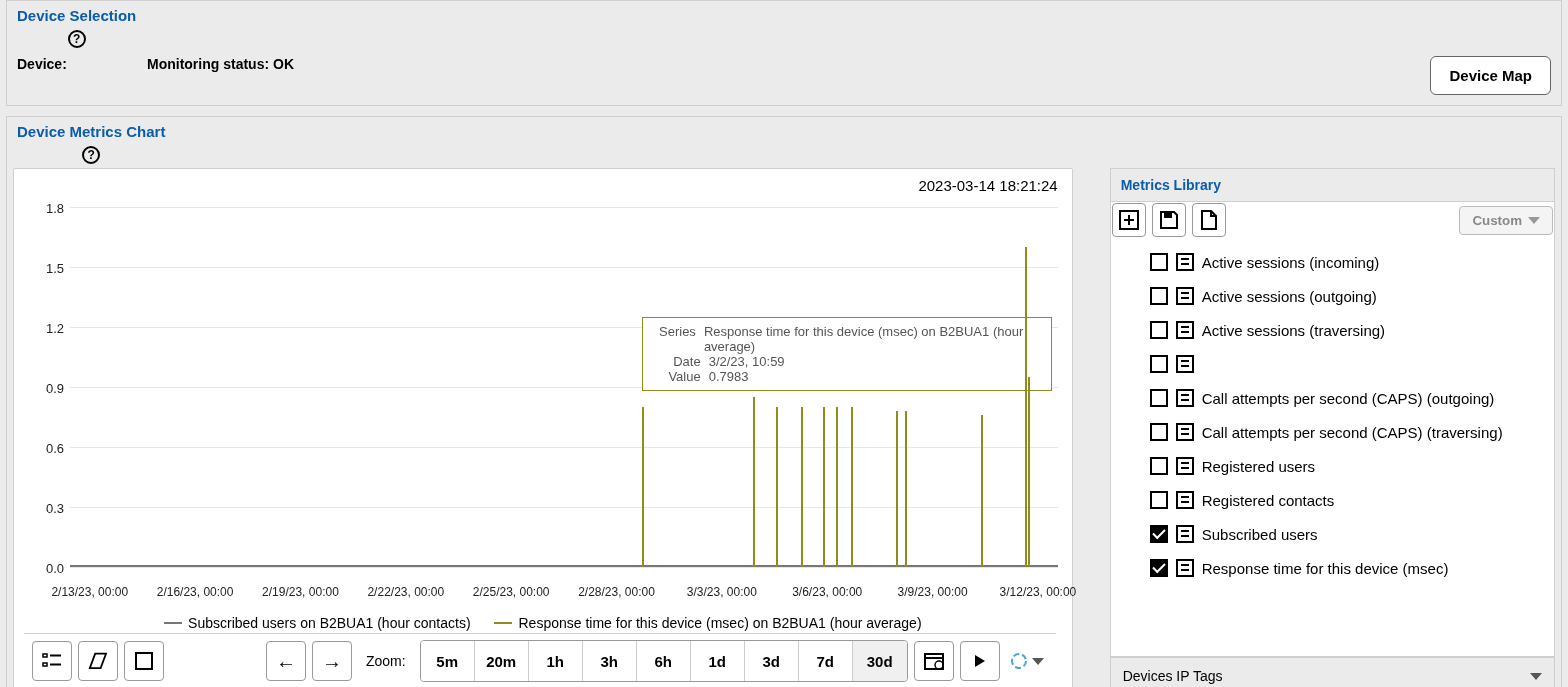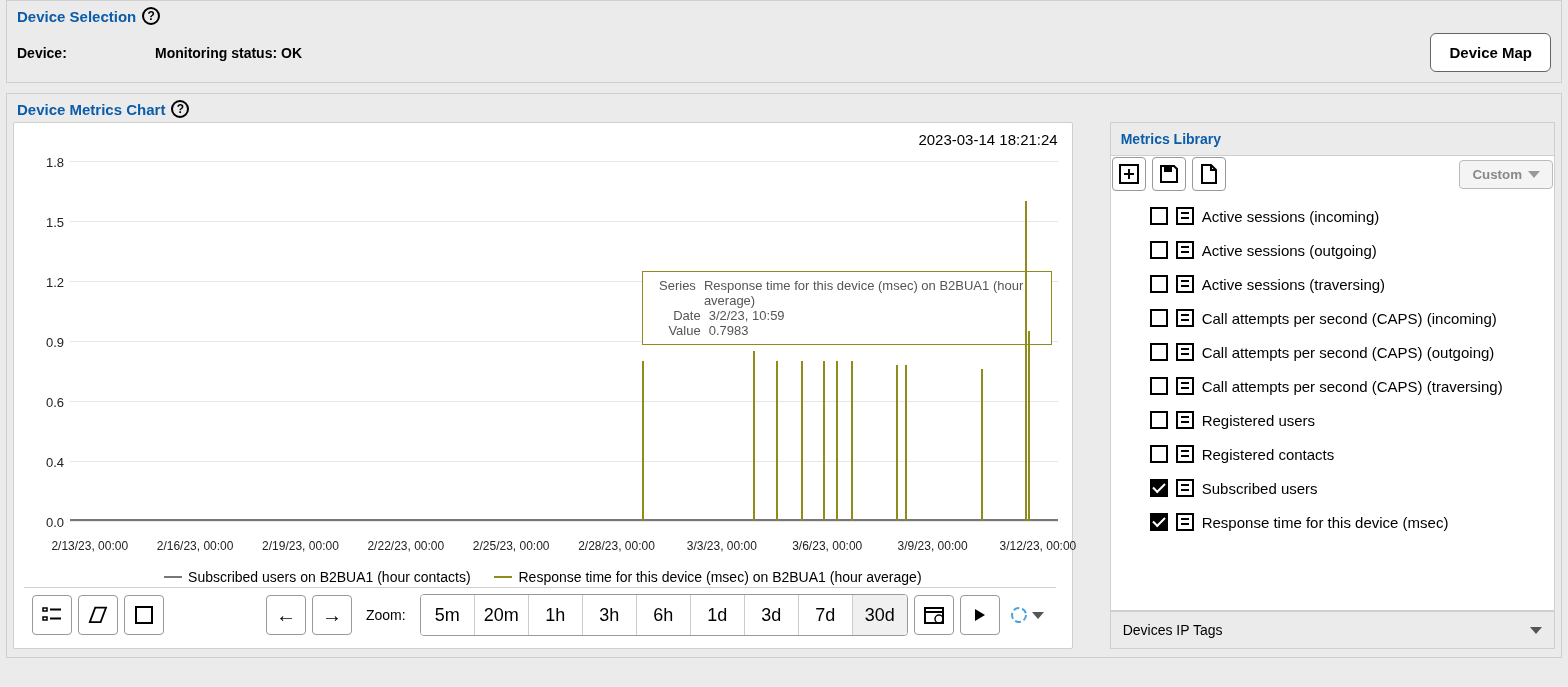--- a/index.html
+++ b/index.html
@@ -1,22 +1,22 @@
 <!DOCTYPE html>
 <html><head>
 <meta charset="utf-8">
 <style>
   * { box-sizing: border-box; margin: 0; padding: 0; }
   body { font-family: Arial, Helvetica, sans-serif; font-size: 14px; background: #ebebeb; color: #000; }
   .panel { border: 1px solid #cfcfcf; margin: 0 6px 10px 6px; background: #ebebeb; }
-  .section-title { color: #0b5ca9; font-weight: bold; font-size: 15px; display: inline-flex; align-items: center; gap: 6px; padding: 6px 10px 4px; }
+  .section-title { color: #0b5ca9; font-weight: bold; font-size: 15px; display: inline-flex; align-items: center; gap: 6px; padding: 6px 10px 4px; flex-direction: column; }
   .help-icon { width: 18px; height: 18px; border: 2px solid #000; border-radius: 50%; display: inline-flex; align-items: center; justify-content: center; font-size: 12px; font-weight: bold; color: #000; cursor: pointer; }
 
   
-  .dev-row { display: flex; align-items: center; gap: 22px; padding: 4px 10px 10px; }
+  .dev-row { display: flex; align-items: flex-start; gap: 14px; padding: 4px 10px 10px; }
   .dev-label { font-weight: bold; min-width: 110px; }
   .select-box { position: relative; width: 510px; }
   .select-box select { width: 100%; height: 36px; padding: 0 10px; font-size: 15px; border: 1px solid #666; border-radius: 6px; background: #fff; appearance: none; }
   .select-caret { position: absolute; right: 12px; top: 50%; transform: translateY(-50%); pointer-events: none; }
   .mon-status { font-weight: bold; margin-left: 6px; }
   .spacer { flex: 1; }
   .btn { background: #fff; border: 1px solid #666; border-radius: 6px; padding: 10px 18px; font-weight: bold; font-size: 15px; cursor: pointer; }
 
   
   .chart-wrap { display: flex; gap: 8px; padding: 0 6px 8px; align-items: stretch; }
@@ -58,21 +58,21 @@
   .doc-icon::after { top: 8px; }
   .ml-label { font-size: 15px; }
   .ml-footer { background: #ebebeb; border: 1px solid #cfcfcf; border-top: 1px solid #cfcfcf; padding: 10px 12px; display: flex; align-items: center; justify-content: space-between; cursor: pointer; }
   .caret-down { width: 0; height: 0; border-left: 6px solid transparent; border-right: 6px solid transparent; border-top: 7px solid #555; display: inline-block; }
 
   
   .bottom-bar { display: flex; align-items: center; gap: 6px; padding: 6px 8px; border-top: 1px solid #cfcfcf; background: #fff; margin: 0 6px 0 0; }
   .tb-icon { width: 40px; height: 40px; border: 1px solid #999; border-radius: 4px; background: #fff; display: inline-flex; align-items: center; justify-content: center; cursor: pointer; }
   .zoom-label { font-weight: normal; margin: 0 8px; }
   .zoom-btns { display: inline-flex; border: 1px solid #999; border-radius: 4px; overflow: hidden; }
-  .zoom-btns button { width: 54px; height: 40px; border: none; border-right: 1px solid #ccc; background: #fff; font-weight: normal; cursor: pointer; font-size: 18px; }
+  .zoom-btns button { width: 54px; height: 40px; border: none; border-right: 1px solid #ccc; background: #fff; font-weight: bold; cursor: pointer; font-size: 15px; }
   .zoom-btns button:last-child { border-right: none; }
   .zoom-btns button.active { background: #f0f0f0; }
   .arrow { font-size: 20px; font-weight: bold; }
 </style>
 </head>
 <body>
 
 <div class="panel">
   <div class="section-title">
     <span>Device Selection</span>
@@ -96,21 +96,21 @@
 
     <div class="chart-card">
       <div class="chart-time">2023-03-14 18:21:24</div>
 
       <div class="plot-zone" id="plot">
         <div class="plot-grid" id="grid">
             <div class="grid-line" style="top: 100%;">
               <div class="y-label">0.0</div>
             </div>
             <div class="grid-line" style="top: 83.3333%;">
-              <div class="y-label">0.4</div>
+              <div class="y-label">0.3</div>
             </div>
             <div class="grid-line" style="top: 66.6667%;">
               <div class="y-label">0.6</div>
             </div>
             <div class="grid-line" style="top: 50%;">
               <div class="y-label">0.9</div>
             </div>
             <div class="grid-line" style="top: 33.3333%;">
               <div class="y-label">1.2</div>
             </div>
@@ -279,21 +279,20 @@
               <span class="ml-label">Active sessions (outgoing)</span>
             </div>
             <div class="ml-item">
               <span class="cb"></span>
               <span class="doc-icon"></span>
               <span class="ml-label">Active sessions (traversing)</span>
             </div>
             <div class="ml-item">
               <span class="cb"></span>
               <span class="doc-icon"></span>
-              <span class="ml-label">Call attempts per second (CAPS) (incoming)</span>
             </div>
             <div class="ml-item">
               <span class="cb"></span>
               <span class="doc-icon"></span>
               <span class="ml-label">Call attempts per second (CAPS) (outgoing)</span>
             </div>
             <div class="ml-item">
               <span class="cb"></span>
               <span class="doc-icon"></span>
               <span class="ml-label">Call attempts per second (CAPS) (traversing)</span>

